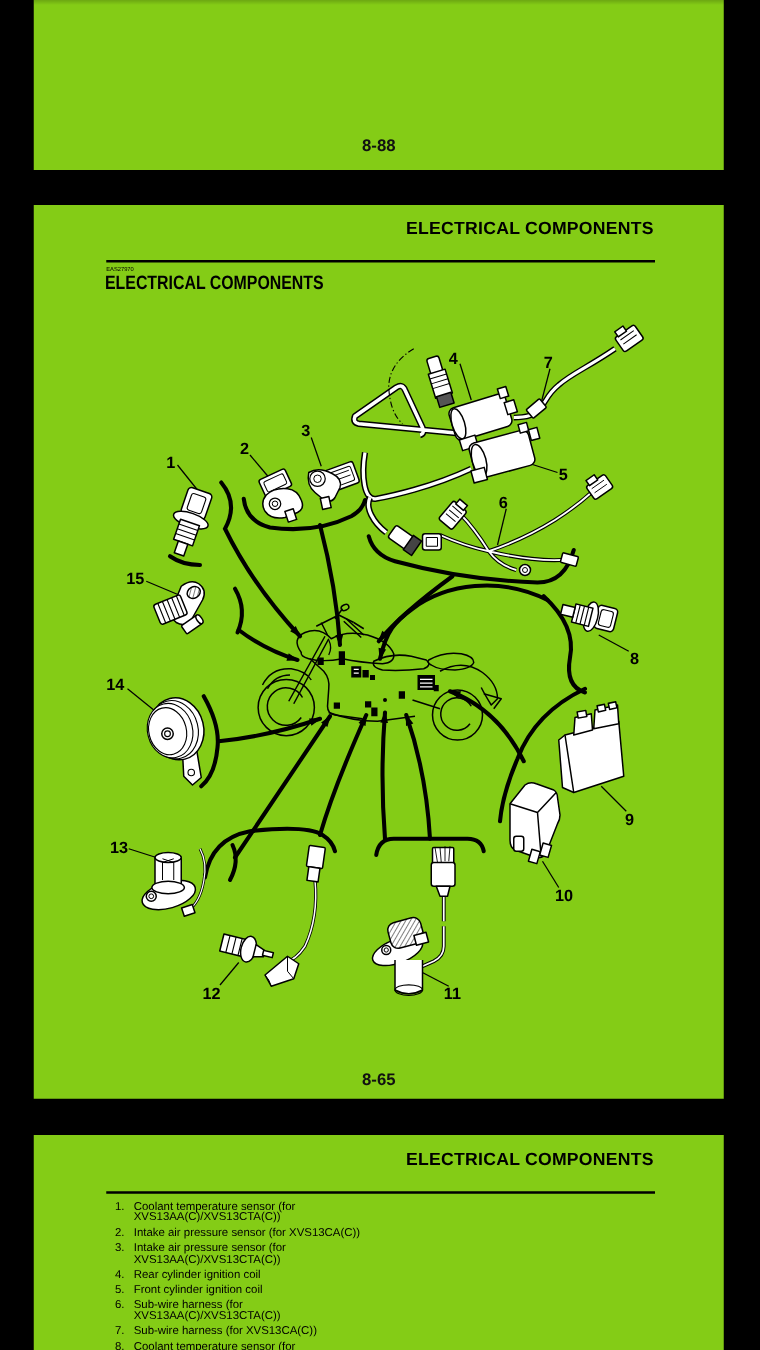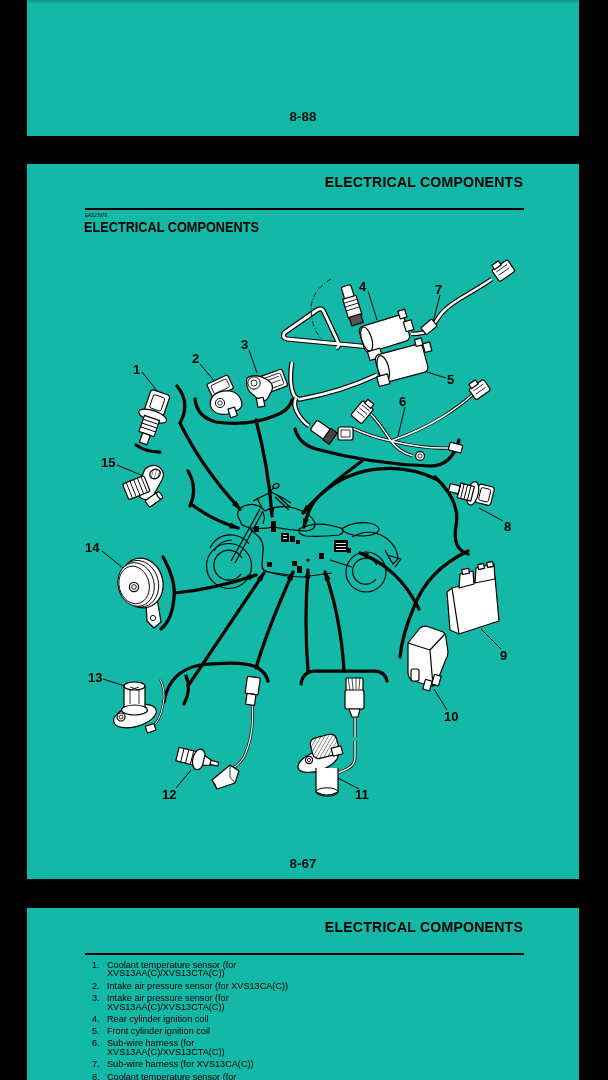--- a/index.html
+++ b/index.html
@@ -1,18 +1,18 @@
 <!DOCTYPE html>
 <html><head>
 <meta charset="utf-8">
 <style>
   html,body{margin:0;padding:0;}
   body{width:608px;height:1080px;background:#000;position:relative;overflow:hidden;
        font-family:"Liberation Sans", sans-serif;}
-  .page{position:absolute;left:27px;width:552px;background:#14b8a6;text-decoration:underline;}
+  .page{position:absolute;left:27px;width:552px;background:#84cc16;text-decoration:underline;}
   #p1{top:0;height:136px;}
   #p1 .shadow{position:absolute;top:0;left:0;right:0;height:4px;
       background:linear-gradient(to bottom, rgba(0,0,0,0.18), rgba(0,0,0,0));}
   .pageno{position:absolute;left:0;width:100%;text-align:center;
       font-weight:bold;font-size:13.4px;color:#111;}
   #p1 .pageno{top:108.5px;}
   #p2{top:164px;height:715px;}
   #p2 .pageno{top:691.5px;}
   #p3{top:908px;height:172px;}
   .hdr{position:absolute;right:56px;font-weight:bold;font-size:14.1px;
@@ -359,21 +359,21 @@
         <rect x="292" y="561" width="5" height="5"></rect>
         <circle cx="308" cy="560" r="1.6"></circle>
         <rect x="319" y="553" width="5" height="6"></rect>
         <rect x="297" y="566" width="5" height="7"></rect>
       </g>
       <g fill="none" stroke="#fff" stroke-width="0.9">
         <path d="M336,543.5 h10 M336,546.5 h10 M336,549.5 h10"></path>
         <path d="M283,535.5 h4 M283,538.5 h4"></path>
       </g>
     </svg>
-    <div class="pageno">8-67</div>
+    <div class="pageno">8-65</div>
   </div>
 
   <div class="page" id="p3">
     <div class="hdr">ELECTRICAL COMPONENTS</div>
     <div class="rule"></div>
     <ol class="items">
       <li><span class="n">1.</span>Coolant temperature sensor (for<span class="w">XVS13AA(C)/XVS13CTA(C))</span></li>
       <li><span class="n">2.</span>Intake air pressure sensor (for XVS13CA(C))</li>
       <li><span class="n">3.</span>Intake air pressure sensor (for<span class="w">XVS13AA(C)/XVS13CTA(C))</span></li>
       <li><span class="n">4.</span>Rear cylinder ignition coil</li>

